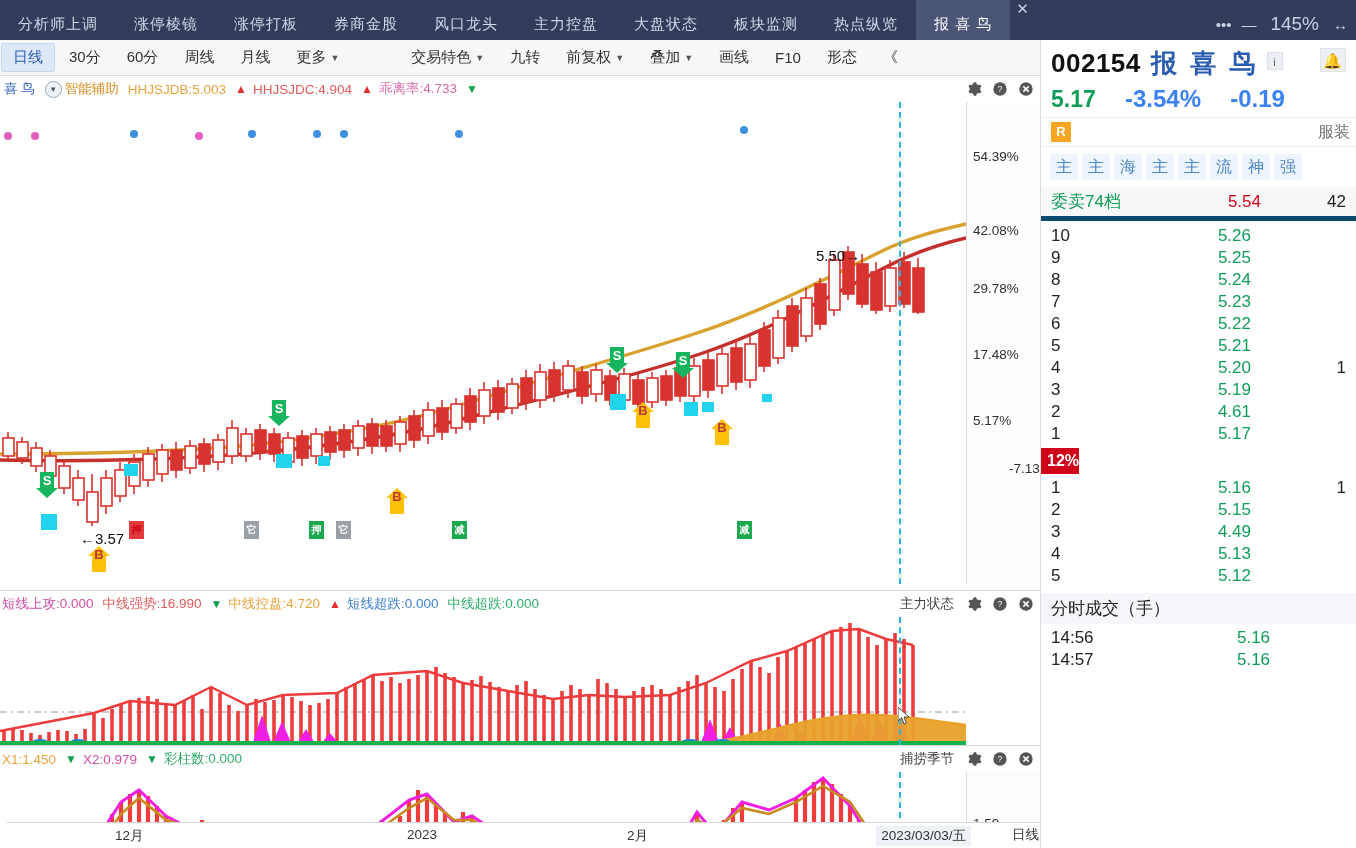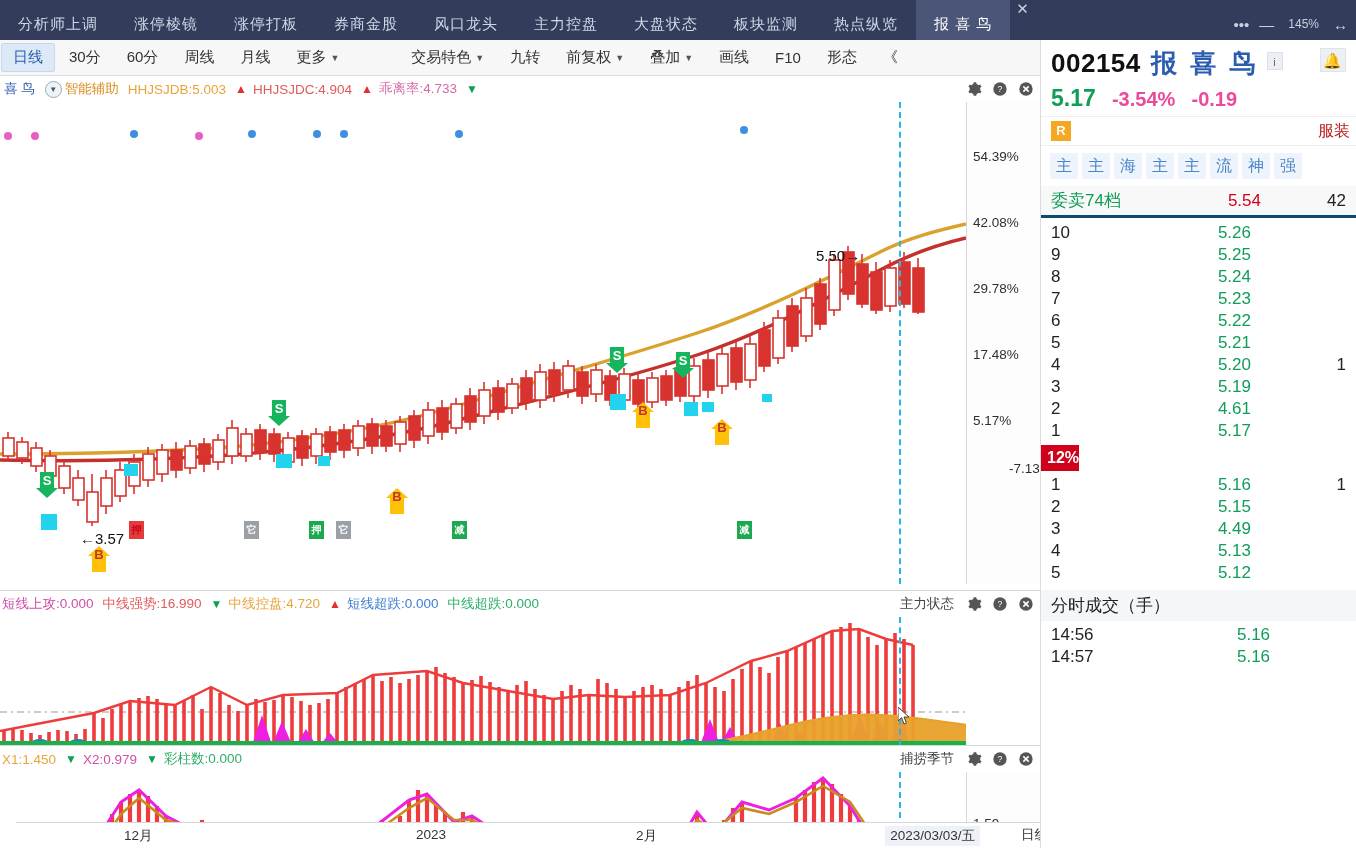--- a/index.html
+++ b/index.html
@@ -17,21 +17,21 @@
   }
   .topbar .tab {
     display:flex; align-items:center; justify-content:center;
     padding:0 18px; color:#cfd6e6; font-size:15px; letter-spacing:1px;
     cursor:pointer; white-space:nowrap;
   }
   .topbar .tab.active { background:#4a5578; color:#ffffff; }
   .topbar .spacer { flex:1; }
   .win-ctrls { display:flex; align-items:center; gap:10px; padding:0 8px; color:#c8d0e2; }
   .win-ctrls .ic { font-size:15px; cursor:pointer; line-height:1; }
-  .win-ctrls .zoomlvl { font-size:12px; padding:0 4px; }
+  .win-ctrls .zoomlvl { font-size:19px; padding:0 4px; }
   .tabclose { color:#c9d1e4; font-size:15px; padding:0 10px 0 6px; cursor:pointer; }
 
   
   .toolbar {
     position:absolute; left:0; top:40px; width:1040px; height:36px;
     background:#f7f7f7; border-bottom:1px solid #dcdcdc;
     display:flex; align-items:center; font-size:15px; color:#333;
   }
   .toolbar .tb {
     padding:4px 11px; margin:0 1px; cursor:pointer; white-space:nowrap;
@@ -89,21 +89,21 @@
     position:absolute; width:22px; height:26px; text-align:center;
     font-weight:bold; font-size:13px; line-height:17px; color:#fff;
   }
   .sarrow { background:#16b45c; clip-path:polygon(18% 0,82% 0,82% 62%,100% 62%,50% 100%,0 62%,18% 62%); }
   .barrow { background:#ffc107; color:#c0392b;
             clip-path:polygon(50% 0,100% 38%,82% 38%,82% 100%,18% 100%,18% 38%,0 38%); }
 
   .pricelabel { position:absolute; font-size:15px; color:#111; white-space:nowrap; }
 
   .bot-axis {
-    position:absolute; left:16px; bottom:0; width:1040px; height:26px;
+    position:absolute; left:7px; bottom:0; width:1040px; height:26px;
     border-top:1px solid #d6d6d6; background:#fff; font-size:13.5px; color:#333;
   }
   .bot-axis .t { position:absolute; top:4px; }
   .datebox { position:absolute; right:76px; top:3px; background:#eef2f8; padding:1px 5px; }
   .cyclebox{ position:absolute; right:8px;  top:3px; }
 
   
   .rightpanel {
     position:absolute; right:0; top:40px; width:316px; height:808px;
     background:#fff; border-left:1px solid #dcdcdc; font-size:15px; overflow:hidden;
@@ -116,30 +116,30 @@
     font-size:11px; text-align:center; line-height:18px; vertical-align:super; margin-left:4px;
     border:1px solid #dde;
   }
   .bell {
     position:absolute; right:10px; top:8px; width:26px; height:24px; background:#eceff4;
     border:1px solid #e0e4ea; text-align:center; line-height:24px; font-size:15px; color:#444;
     cursor:pointer;
   }
   .rp-price { margin-top:4px; }
   .rp-px  { font-size:23px; font-weight:bold; color:#0f9d58; }
-  .rp-chg { font-size:20px; font-weight:bold; color:#ec4899; margin-left:12px; }
+  .rp-chg { font-size:24px; font-weight:bold; color:#3b82f6; margin-left:25px; }
   .rp-tagrow {
     display:flex; align-items:center; padding:4px 10px; border-top:1px solid #eee;
     border-bottom:1px solid #eee; position:relative;
   }
   .rtag {
     background:#f5a623; color:#fff; font-size:13px; width:20px; height:20px;
     text-align:center; line-height:20px; font-weight:bold;
   }
-  .sector { position:absolute; right:6px; color:#b91c1c; font-size:16px; }
+  .sector { position:absolute; right:6px; color:#737373; font-size:16px; }
   .chips { display:flex; gap:4px; padding:7px 9px; }
   .chip {
     background:#eef4fb; color:#4a86c8; font-size:16px; width:28px; height:26px;
     text-align:center; line-height:26px; cursor:pointer;
   }
   .sec-hdr { background:#f4f6f9; padding:4px 10px; font-size:17px; color:#222; }
   .rowline { display:flex; padding:2px 10px; font-size:17px; align-items:center; }
   .rowline .c1 { width:100px; }
   .rowline .c2 { width:110px; text-align:right; }
   .rowline .c3 { flex:1; text-align:right; padding-left:8px; }
@@ -413,21 +413,21 @@
       <div class="mk gray" style="left:244px;top:419px;">它</div>
       <div class="mk green" style="left:309px;top:419px;">押</div>
       <div class="mk gray" style="left:336px;top:419px;">它</div>
       <div class="mk green" style="left:452px;top:419px;">减</div>
       <div class="mk green" style="left:737px;top:419px;">减</div>
 
       <div class="vline" style="left:899px;top:0;height:482px;"></div>
 
       <div class="axis-col">
         <div class="axis-lbl" style="top:47px;">54.39%</div>
-        <div class="axis-lbl" style="top:113px;text-align:right;">42.08%</div>
+        <div class="axis-lbl" style="top:121px;text-align:right;">42.08%</div>
         <div class="axis-lbl" style="top:179px;">29.78%</div>
         <div class="axis-lbl" style="top:245px;">17.48%</div>
         <div class="axis-lbl" style="top:311px;">5.17%</div>
         <div class="axis-lbl" style="top:359px;margin-left:36px;">-7.13%</div>
       </div>
     </div>
 
     <div class="sep" style="top:514px;"></div>
 
     <div class="panel-hdr" style="top:515px;">
@@ -760,21 +760,21 @@
       <span class="chip">海</span>
       <span class="chip">主</span>
       <span class="chip">主</span>
       <span class="chip">流</span>
       <span class="chip">神</span>
       <span class="chip">强</span>
     </div>
 
 
 
-    <div class="rowline" style="background:#f8f8f8;border-bottom:3px solid #0c4a6e;padding-top:3px;padding-bottom:3px;">
+    <div class="rowline" style="background:#f8f8f8;border-bottom:5px solid #0c4a6e;padding-top:3px;padding-bottom:3px;">
       <span class="c1 grn">委卖74档</span>
       <span class="c2 red">5.54</span>
       <span class="c3 blk">42</span>
     </div>
 
     <div style="padding-top:4px;">
       <div class="lvl">
           <span class="n">10</span>
           <span class="p grn">5.26</span>
           <span class="v blk"></span>

